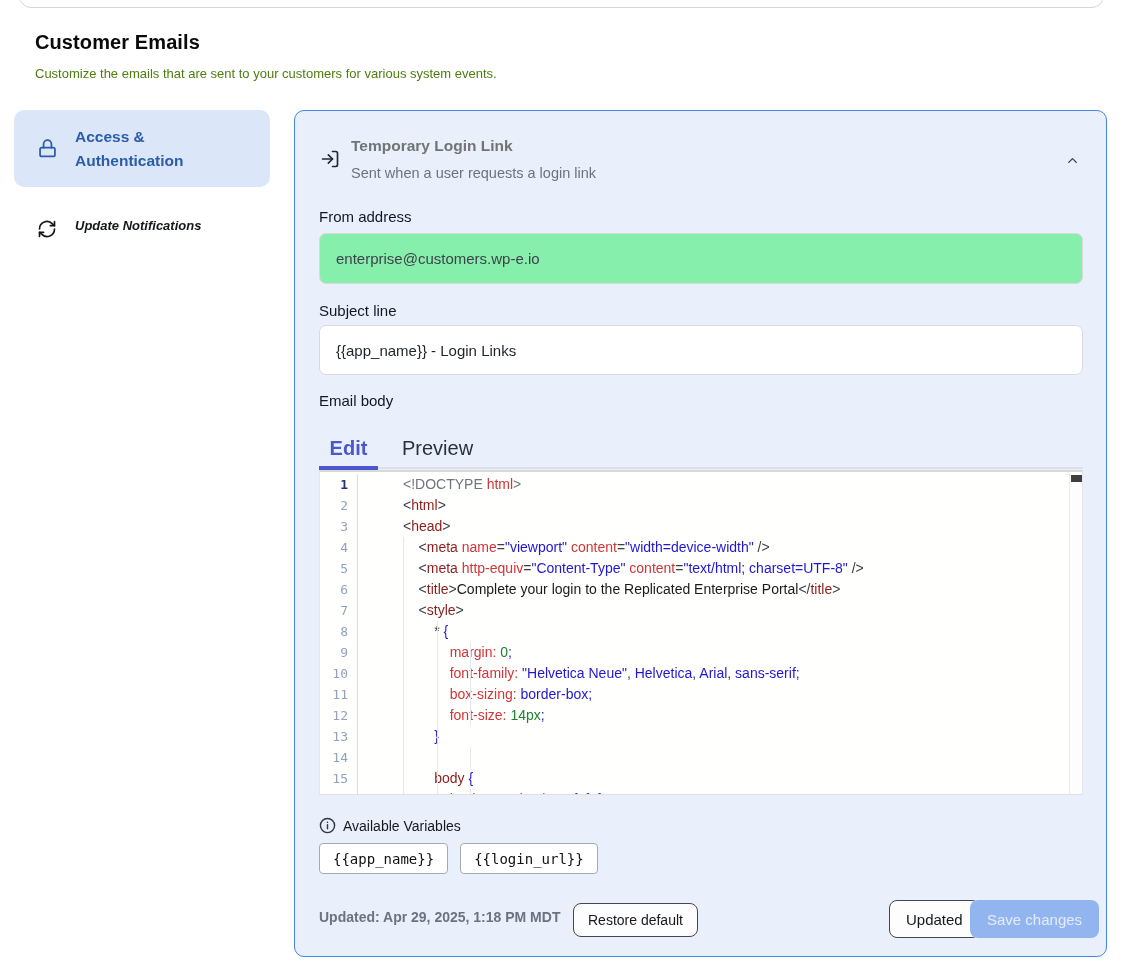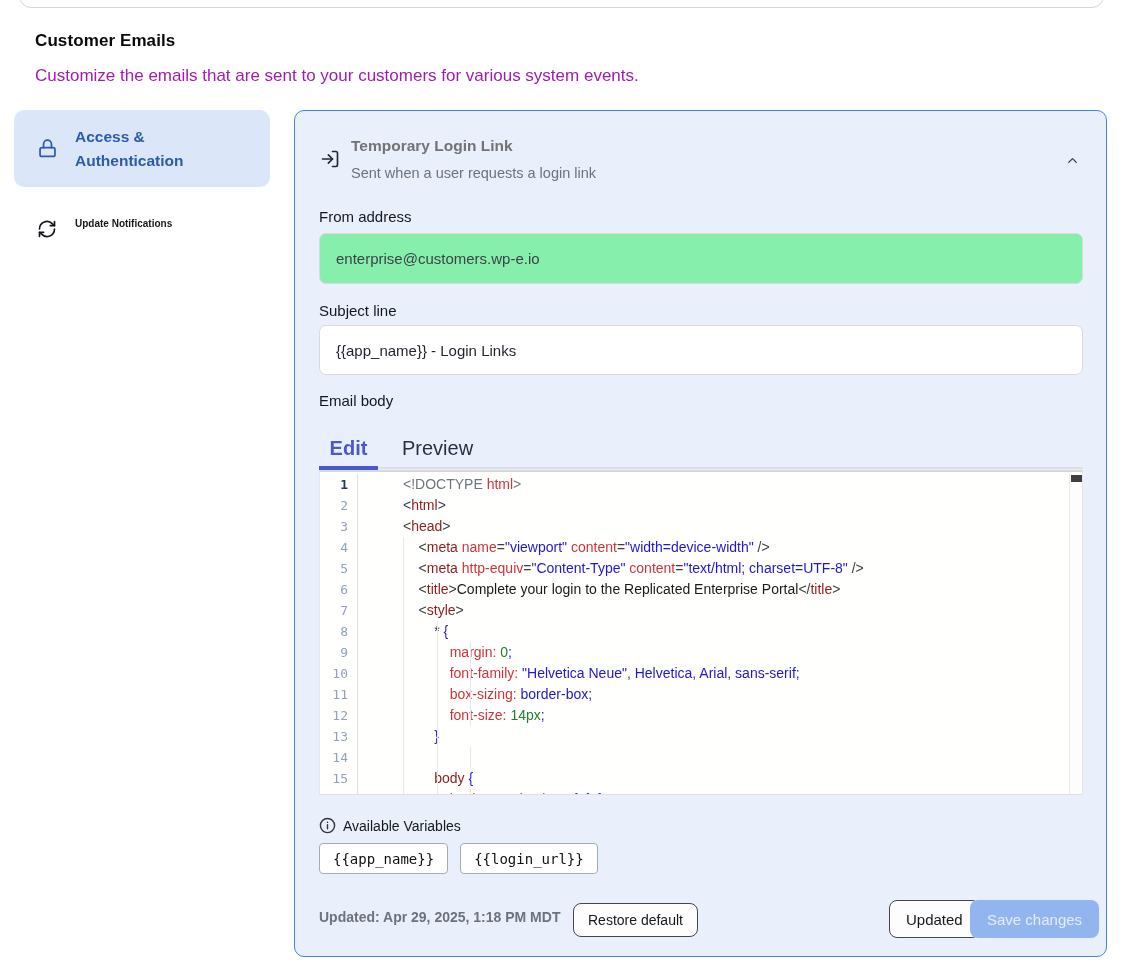--- a/index.html
+++ b/index.html
@@ -8,29 +8,29 @@
     width:1128px; height:980px; position:relative; overflow:hidden;
     font-family:"Liberation Sans", sans-serif; color:#111827;
   }
   .abs { position:absolute; }
 
   
   .prev-edge { left:19px; top:-24px; width:1085px; height:32px;
     border:1px solid #d3d6db; border-radius:12px; background:#fff; }
 
   
-  .page-title { left:35px; top:31px; font-size:17px; font-weight:700; color:#0a0a0a; letter-spacing:.1px;text-align:center; }
-  .page-subtitle { left:35px; top:66px; font-size:17px; color:#a21caf; }
+  .page-title { left:35px; top:31px; font-size:20px; font-weight:700; color:#0a0a0a; letter-spacing:.1px;text-align:center; }
+  .page-subtitle { left:35px; top:66px; font-size:13px; color:#4d7c0f; }
 
   
   .side-item1 { left:14px; top:110px; width:256px; height:77px; background:#dbe7f8; border-radius:10px; cursor:pointer; }
   .side-item1 .lbl { position:absolute; left:61px; top:15px; width:150px; font-size:15.5px; line-height:24px; font-weight:600; color:#2b5ca8; }
   .side-item1 svg { position:absolute; left:23px; top:28px; }
   .side-item2 { left:14px; top:211px; width:256px; height:36px; border-radius:10px; cursor:pointer; }
-  .side-item2 .lbl { position:absolute; left:61px; top:7px; font-size:10px; font-weight:600; color:#14171c; }
+  .side-item2 .lbl { position:absolute; left:61px; top:7px; font-size:13px; font-weight:600; color:#14171c;font-style:italic; }
   .side-item2 svg { position:absolute; left:23px; top:8px; }
 
   
   .panel { left:294px; top:110px; width:813px; height:847px; background:#e9f0fc;
     border:1px solid #4385e0; border-radius:10px; }
 
   .hdr-icon { left:320px; top:149px; }
   .hdr-title { left:351px; top:137px; font-size:15.5px; font-weight:700; color:#737373; }
   .hdr-sub { left:351px; top:165px; font-size:14.5px; color:#6b7280; }
   .collapse-btn { left:1058px; top:146px; width:28px; height:28px; display:flex; align-items:center; justify-content:center; cursor:pointer; background:none; border:none; }

